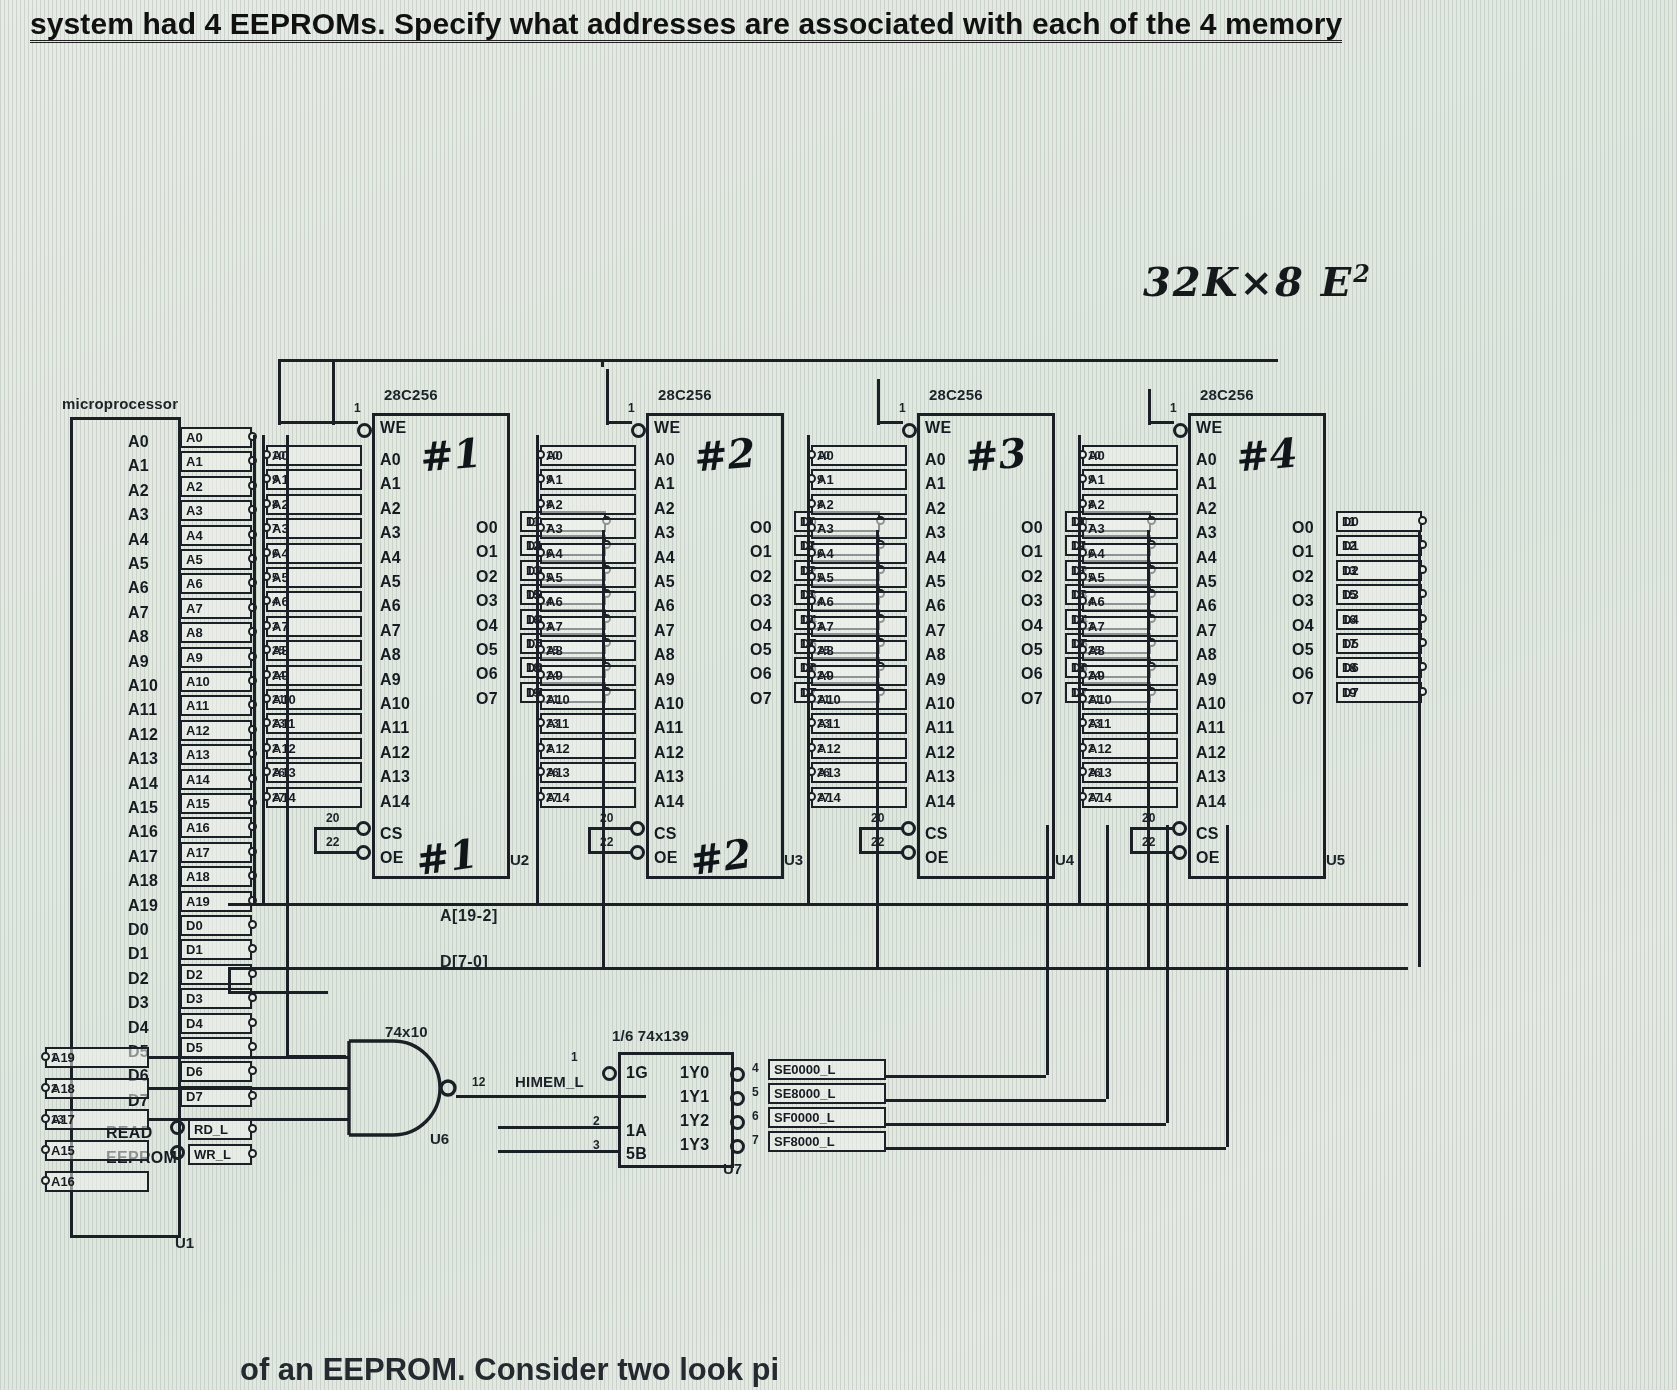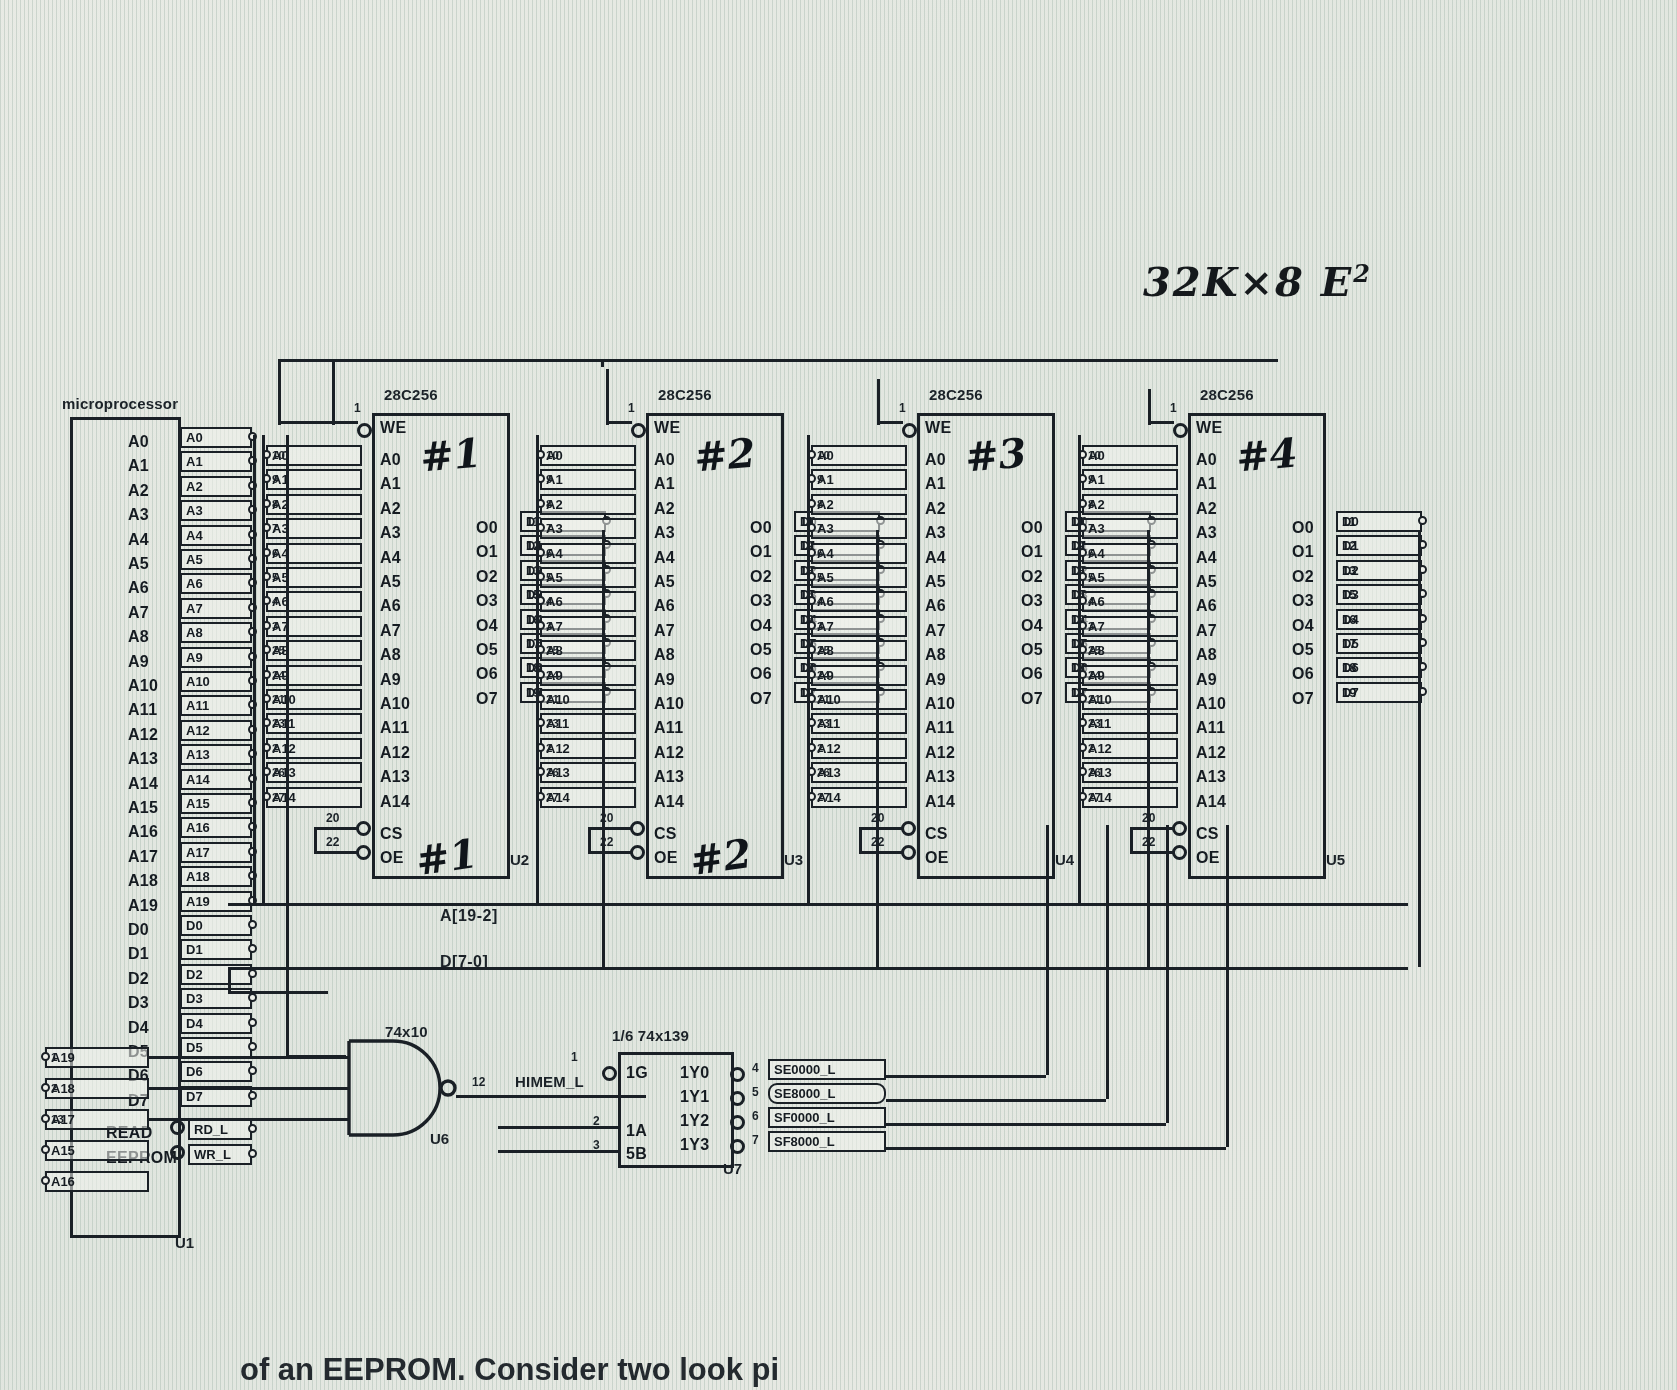--- a/index.html
+++ b/index.html
@@ -49,20 +49,21 @@
   
   #bottomcut{position:absolute;left:240px;top:1352px;width:1400px;height:38px;overflow:hidden;}
   #bottomcut div{font-size:31px;font-weight:600;color:#141a20;white-space:nowrap;
      opacity:.92;}
   svg.gate{position:absolute;overflow:visible;}
 </style>
 </head>
 <body>
 
 <div id="qtext">
+  <div class="line"><span class="u-sq">system had 4 EEPROMs. Specify what addresses are associated with each of the 4 memory</span></div>
 </div>
 
 <div class="hand" id="hw-note"><span>32K×8 E</span><sup>2</sup></div>
 
 <div id="sch">
     <div class="box" style="left: 70px; top: 62px; width: 105px; height: 815px;"></div>
     <div class="cap" style="left: 62px; top: 40px;">microprocessor</div>
     <div class="ulabel" style="left: 175px; top: 879px;">U1</div>
     <div class="pinname" style="left: 128px; top: 78px; font-size: 16px;">A0</div>
     <div class="netflag" style="left: 180px; top: 72px; width: 72px;">
@@ -909,21 +910,21 @@
     <div class="wire wh" style="left: 498px; top: 795px; width: 120px;"></div>
     <div class="pinname" style="left: 680px; top: 709px;">1Y0</div>
     <div class="bub" style="left: 730px; top: 712px;"></div>
     <div class="smallno" style="left: 752px; top: 706px;">4</div>
     <div class="netflag" style="left: 768px; top: 704px; width: 118px;">
       <span>SE0000_L</span>
     </div>
     <div class="pinname" style="left: 680px; top: 733px;">1Y1</div>
     <div class="bub" style="left: 730px; top: 736px;"></div>
     <div class="smallno" style="left: 752px; top: 730px;">5</div>
-    <div class="netflag" style="left: 768px; top: 728px; width: 118px; border-radius: 9px;">
+    <div class="netflag" style="left: 768px; top: 728px; width: 118px;">
       <span>SE8000_L</span>
     </div>
     <div class="pinname" style="left: 680px; top: 757px;">1Y2</div>
     <div class="bub" style="left: 730px; top: 760px;"></div>
     <div class="smallno" style="left: 752px; top: 754px;">6</div>
     <div class="netflag" style="left: 768px; top: 752px; width: 118px;">
       <span>SF0000_L</span>
     </div>
     <div class="pinname" style="left: 680px; top: 781px;">1Y3</div>
     <div class="bub" style="left: 730px; top: 784px;"></div>

